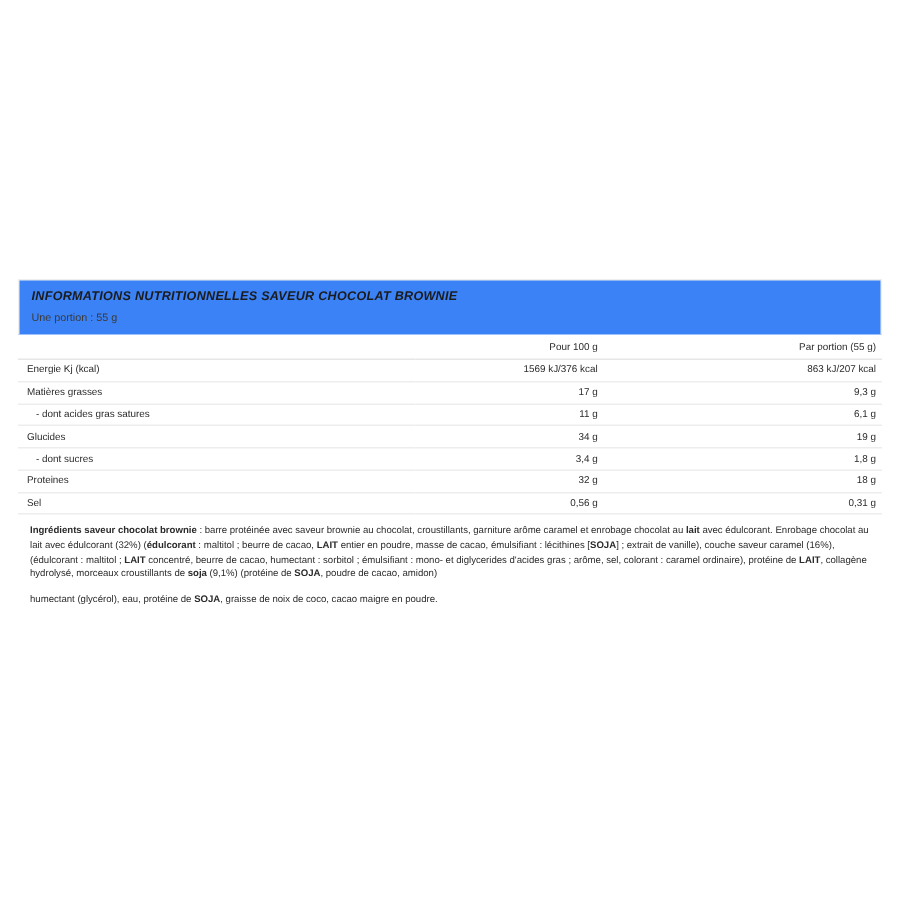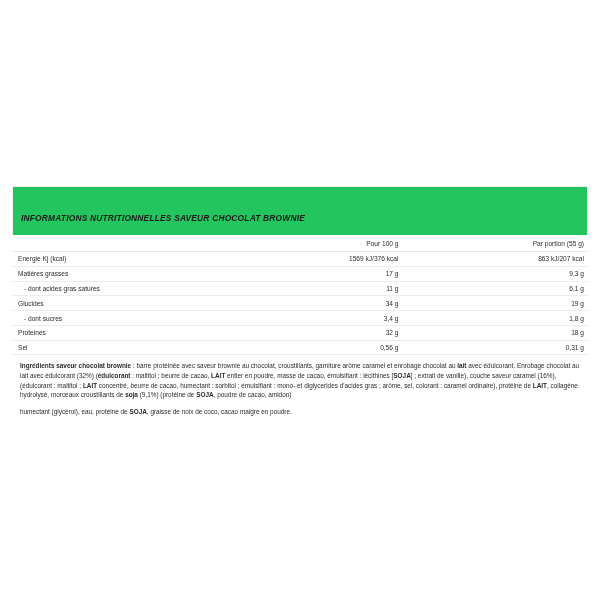--- a/index.html
+++ b/index.html
@@ -20,24 +20,24 @@
     height: 600px;
     box-sizing: border-box;
   }
   .panel {
     position: absolute;
     left: 12px;
     top: 186px;
     width: 576px;
   }
   .nutri-card {
-    background: #22c55e;
+    background: #3b82f6;
     border: 1px solid #eeeeee;
     border-bottom: none;
-    padding: 26px 8px 7px 8px;
+    padding: 5px 8px 7px 8px;
     box-sizing: border-box;
   }
   .nutri-title {
     font-size: 8.4px;
     font-style: italic;
     font-weight: bold;
     letter-spacing: 0.2px;
     color: #1b1b1b;
     margin: 0 0 5px 0;
     text-transform: uppercase;
@@ -94,20 +94,21 @@
   .ingredients b { font-weight: bold; }
 </style>
 </head>
 <body>
 
 <div class="page">
   <div class="panel">
 
     <div class="nutri-card">
       <div class="nutri-title">Informations nutritionnelles saveur chocolat brownie</div>
+      <div class="nutri-portion">Une portion : 55 g</div>
     </div>
 
     <table class="nutri">
       <colgroup>
         <col class="c-label">
         <col class="c-100">
         <col class="c-portion">
       </colgroup>
       <thead>
         <tr>

